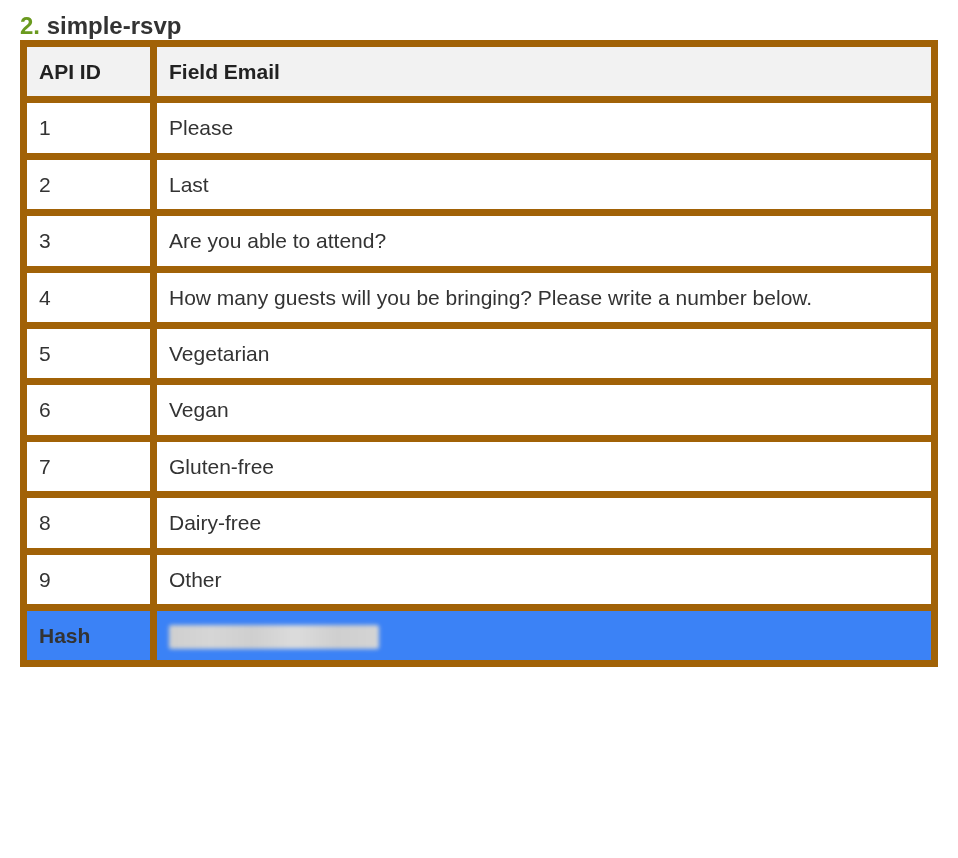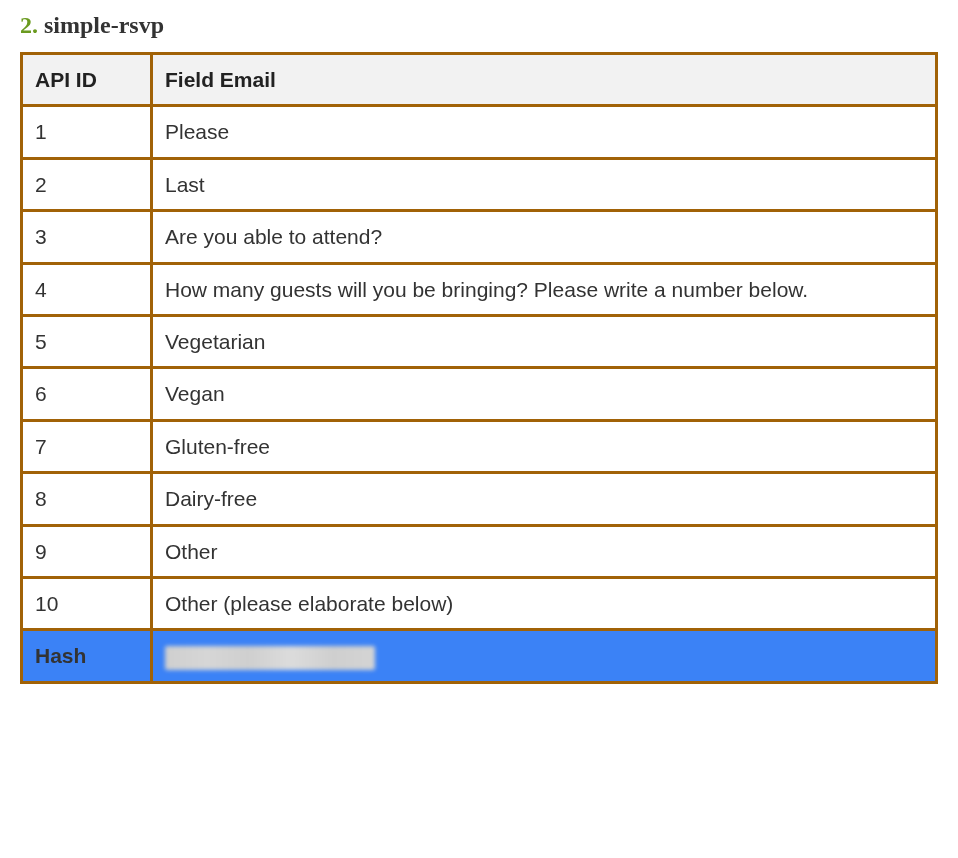--- a/index.html
+++ b/index.html
@@ -11,36 +11,35 @@
       font-family: "Lucida Grande", "Lucida Sans Unicode", Verdana, sans-serif;
       font-size: 21px;
       color: #333;
       background: #fff;
       padding: 8px 20px 20px 20px;
       width: 958px;
     }
     .heading {
       font-size: 24px;
       font-weight: bold;
-      margin-bottom: 13px;
+      margin-bottom: 0;
       margin-top: 4px;
       color: #333;
-      font-family: Liberation Serif, serif;
     }
     .heading .number {
       color: #6a9a1f;
       font-weight: bold;
     }
     table {
       width: 100%;
       border-collapse: collapse;
       background: #fff;
     }
     th, td {
-      border: 3px solid #a16207;
+      border: 7px solid #a16207;
       padding: 10px 12px;
       text-align: left;
       vertical-align: middle;
       line-height: 1.4;
     }
     th {
       background: #f2f2f2;
       font-weight: bold;
       color: #222;
     }
@@ -118,24 +117,20 @@
           <td>Gluten-free</td>
         </tr>
         <tr>
           <td class="col-id">8</td>
           <td>Dairy-free</td>
         </tr>
         <tr>
           <td class="col-id">9</td>
           <td>Other</td>
         </tr>
-        <tr>
-          <td class="col-id">10</td>
-          <td>Other (please elaborate below)</td>
-        </tr>
       </tbody>
     <tbody>
       <tr class="hash-row">
         <td class="col-id hash-label">Hash</td>
         <td>
           <span class="blurred"></span>
         </td>
       </tr>
     </tbody>
   </table>

